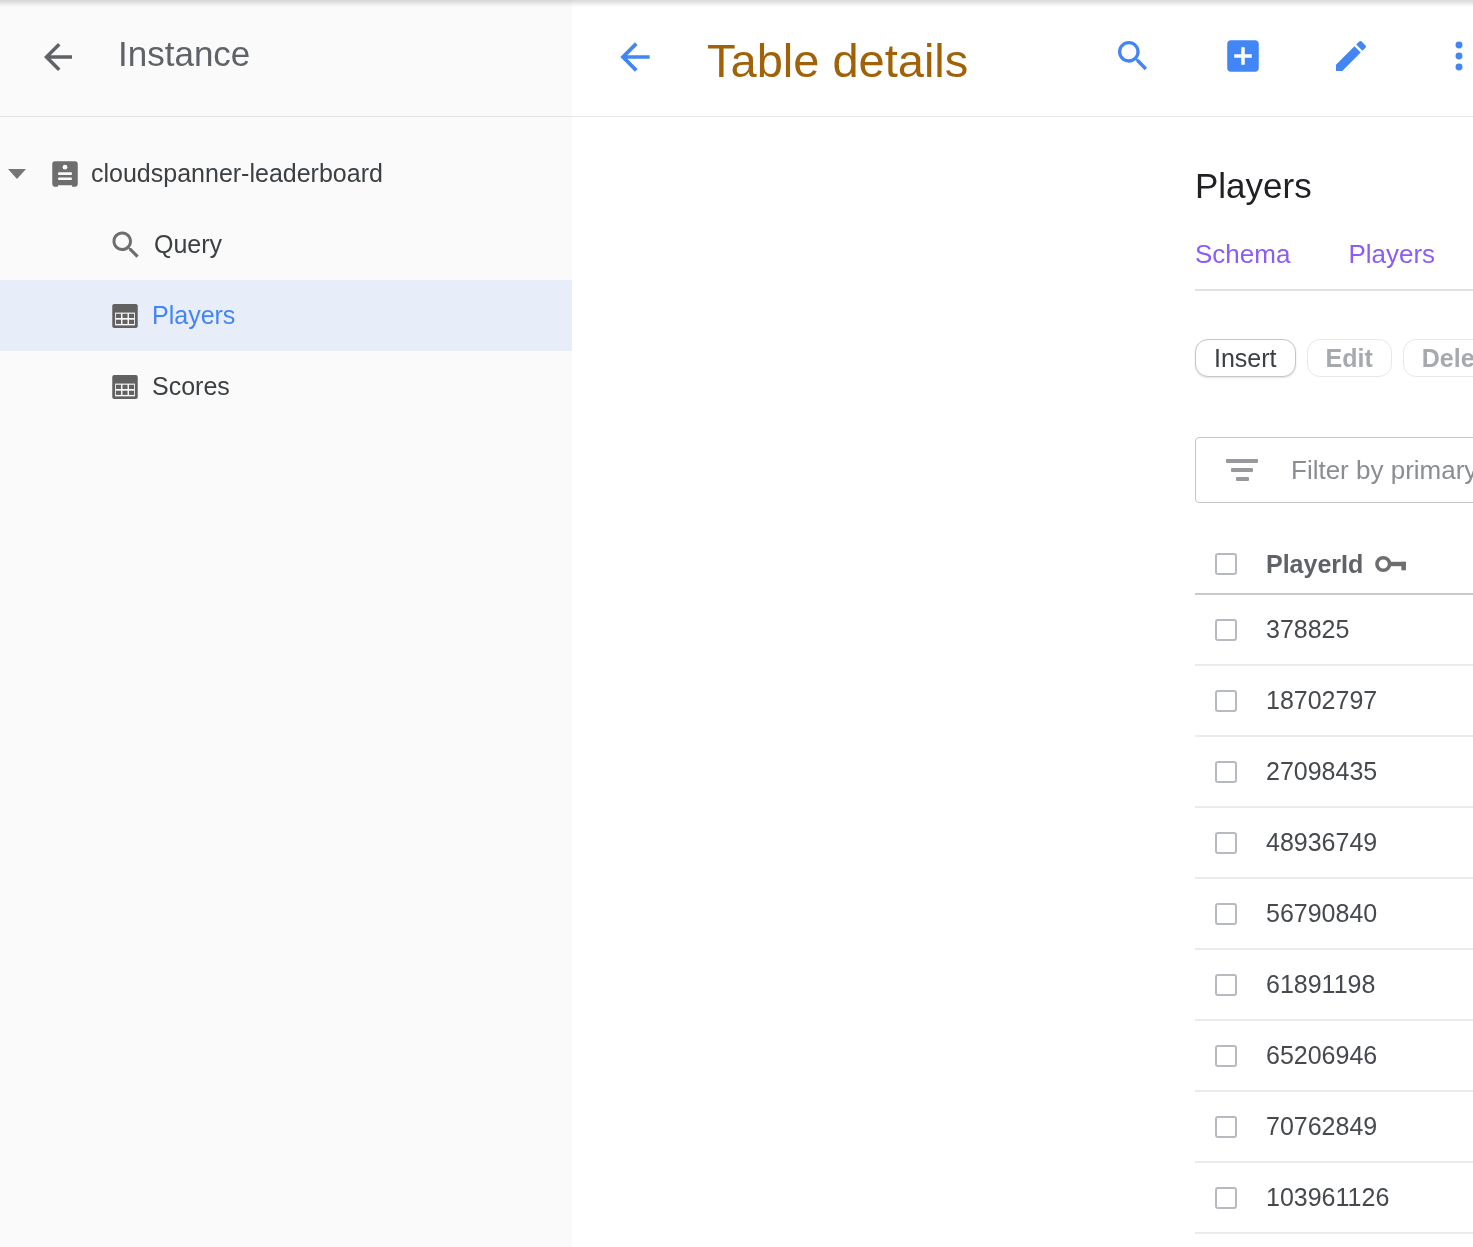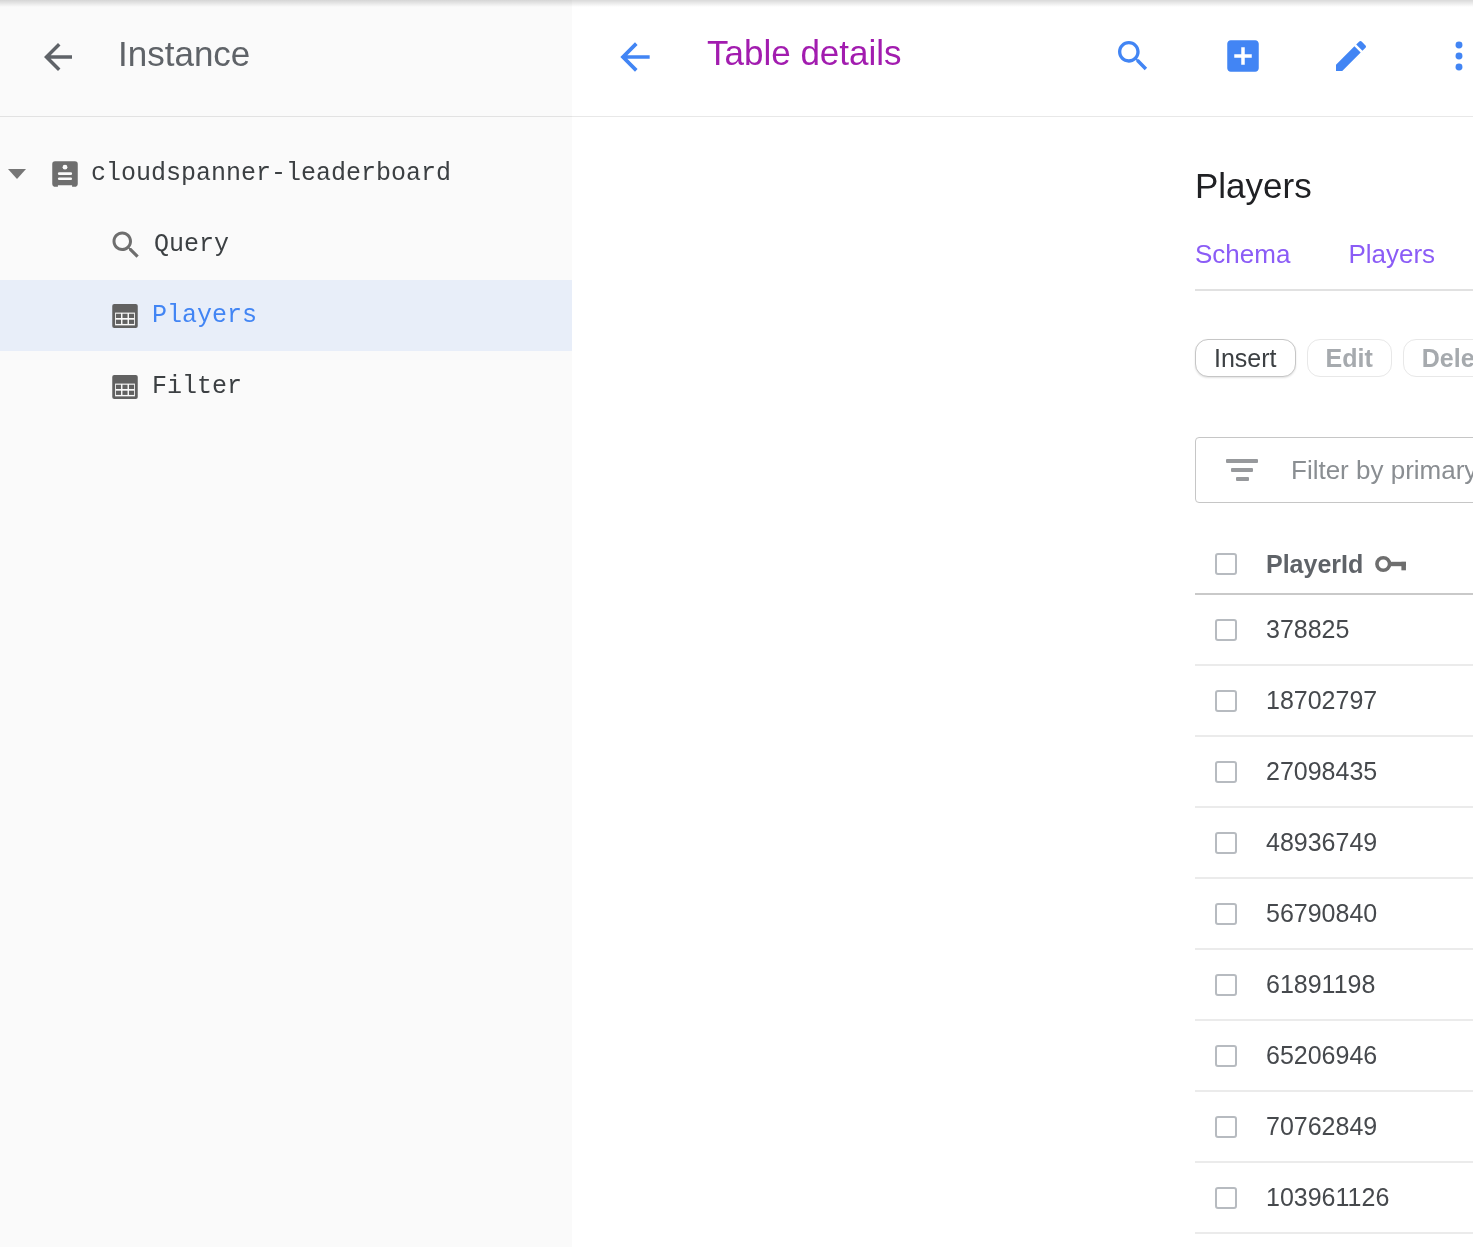--- a/index.html
+++ b/index.html
@@ -22,37 +22,37 @@
     pointer-events:none;z-index:40;}
 
   
   .sidebar{position:absolute;left:0;top:0;width:668px;height:1247px;
     background:#fafafa;border-right:2px solid #c9c9c9;}
   .sidebar-header{position:relative;height:117px;border-bottom:1px solid #e2e2e2;}
   .sidebar-back{position:absolute;left:36px;top:35px;width:44px;height:44px;
     display:flex;align-items:center;justify-content:center;cursor:pointer;}
   .sidebar-title{position:absolute;left:118px;top:34px;font-size:35px;color:#5f6368;}
 
-  .tree{position:absolute;top:138px;left:0;width:100%;font-family:Liberation Mono, monospace;}
+  .tree{position:absolute;top:138px;left:0;width:100%;}
   .tree-row{height:71px;display:flex;align-items:center;font-size:25px;color:#3c4043;}
   .tree-row.selected{background:var(--selected-bg);}
   .tree-row.selected .tree-label{color:var(--accent);}
   .caret{width:0;height:0;border-left:9px solid transparent;border-right:9px solid transparent;
     border-top:10px solid #767676;flex:0 0 auto;}
   .tree-icon{flex:0 0 auto;display:flex;align-items:center;justify-content:center;}
   .lvl1{padding-left:8px;}  .lvl1 .tree-icon{margin-left:22px;} .lvl1 .tree-label{margin-left:9px;}
   .lvl2{padding-left:64px;} .lvl2 .tree-icon{margin-left:25px;} .lvl2 .tree-label{margin-left:12px;}
   .lvl3{padding-left:108px;} .lvl3 .tree-label{margin-left:10px;}
 
   
   .main{position:absolute;left:572px;top:0;width:901px;height:1247px;background:#fff;}
   .main-header{position:relative;height:117px;border-bottom:1px solid #e8e8e8;background:#fff;}
   .main-back{position:absolute;left:40px;top:34px;width:46px;height:46px;
     display:flex;align-items:center;justify-content:center;cursor:pointer;}
-  .main-title{position:absolute;left:135px;top:33px;font-size:35px;color:#a21caf;}
+  .main-title{position:absolute;left:135px;top:33px;font-size:47px;color:#a16207;}
   .icon-btn{position:absolute;top:33px;width:46px;height:46px;display:flex;
     align-items:center;justify-content:center;cursor:pointer;}
   .btn-search{left:538px;} .btn-add{left:648px;} .btn-edit{left:756px;} .btn-more{left:864px;}
 
   
   .page-title{position:absolute;left:623px;top:166px;font-size:35px;color:#202124;}
   .tabs{position:absolute;left:623px;top:239px;display:flex;}
   .tab{font-size:26px;color:#8b5cf6;margin-right:58px;padding-bottom:16px;cursor:pointer;}
   .tab-divider{position:absolute;left:623px;top:289px;width:827px;height:2px;background:#e1e1e1;}
 
@@ -145,21 +145,21 @@
           <rect x="3" y="3.5" width="18" height="17" rx="1.4" fill="#616161"></rect>
           <rect x="5" y="9.6" width="14" height="9" fill="#fafafa"></rect>
           <rect x="5.6" y="10.4" width="3.6" height="3" fill="#616161"></rect>
           <rect x="10.2" y="10.4" width="3.6" height="3" fill="#616161"></rect>
           <rect x="14.8" y="10.4" width="3.6" height="3" fill="#616161"></rect>
           <rect x="5.6" y="14.6" width="3.6" height="3" fill="#616161"></rect>
           <rect x="10.2" y="14.6" width="3.6" height="3" fill="#616161"></rect>
           <rect x="14.8" y="14.6" width="3.6" height="3" fill="#616161"></rect>
         </svg>
       </span>
-      <span class="tree-label">Filter</span>
+      <span class="tree-label">Scores</span>
     </div>
   </div>
 </div>
 
 <div class="main">
   <div class="main-header">
     <span class="main-back">
       <svg width="44" height="44" viewBox="0 0 24 24" fill="#4285f4">
           <path d="M20 11H7.83l5.59-5.59L12 4l-8 8 8 8 1.41-1.41L7.83 13H20v-2z"></path>
         </svg>

